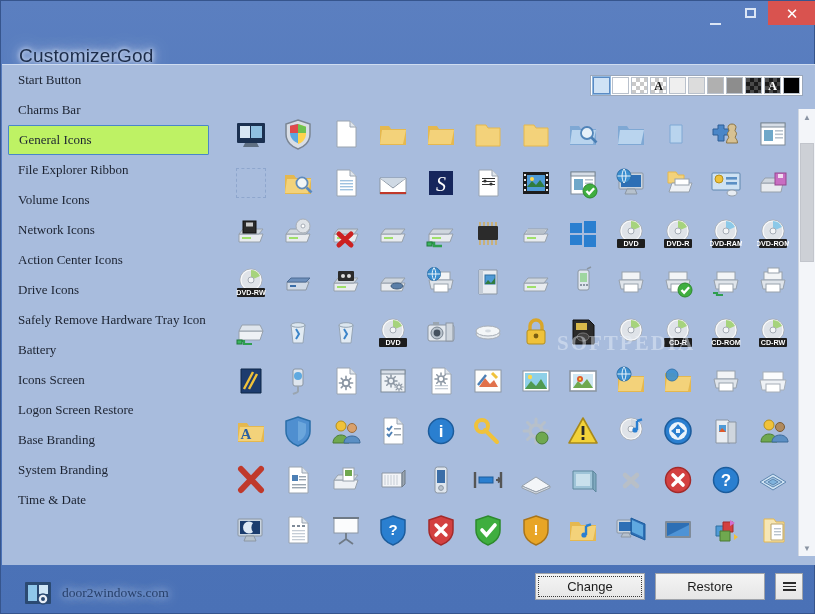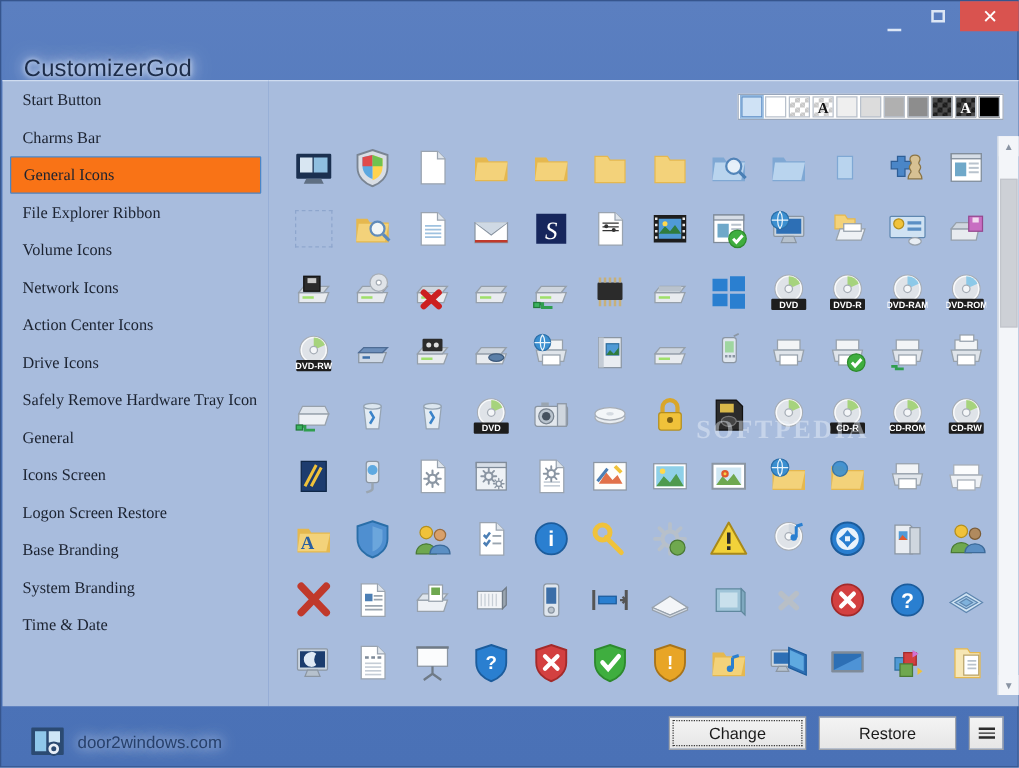--- a/index.html
+++ b/index.html
@@ -44,21 +44,21 @@
     overflow:hidden;
   }
   .side-item{
     position:relative;height:30px;line-height:30px;
     margin:0 6px;padding-left:10px;
     font-size:13px;color:#1b2230;white-space:nowrap;
     box-sizing:border-box;
     font-family:Liberation Serif, serif;
   }
   .side-item.selected{
-    background:#f97316;
+    background:#bef264;
     border:1px solid #4a86c8;
     border-radius:1px;
     line-height:28px;
   }
 
   
   .main{
     position:absolute;left:214px;top:63px;width:600px;height:501px;
     background:#a8bcdd;
     border-top:1px solid #cfdcf0;
@@ -134,20 +134,21 @@
     background:#cdd0d6;border:1px solid #c2c5cc;box-sizing:border-box;
   }
 
   
   .footer{
     position:absolute;left:1px;bottom:1px;width:813px;height:49px;
   }
   .brand{
     position:absolute;left:20px;top:14px;display:flex;align-items:center;gap:8px;
     text-shadow:0 0 9px rgba(225,236,252,.9),0 0 16px rgba(225,236,252,.7);
+    font-family:Liberation Serif, serif;
   }
   .brand-text{font-size:13.5px;color:#27406b;}
   .footer-btns{position:absolute;right:12px;top:10px;display:flex;align-items:center;gap:10px;}
   .btn{
     height:27px;min-width:110px;padding:0 14px;
     background:linear-gradient(to bottom,#f4f4f4,#e6e6e6);
     border:1px solid #9fa3aa;box-sizing:border-box;
     font-size:13px;color:#1b1b1b;
     display:flex;align-items:center;justify-content:center;
     cursor:default;
@@ -180,21 +181,21 @@
   <div class="sidebar" id="sidebar">
       <div class="side-item"><span>Start Button</span></div>
       <div class="side-item"><span>Charms Bar</span></div>
       <div class="side-item selected"><span>General Icons</span></div>
       <div class="side-item"><span>File Explorer Ribbon</span></div>
       <div class="side-item"><span>Volume Icons</span></div>
       <div class="side-item"><span>Network Icons</span></div>
       <div class="side-item"><span>Action Center Icons</span></div>
       <div class="side-item"><span>Drive Icons</span></div>
       <div class="side-item"><span>Safely Remove Hardware Tray Icon</span></div>
-      <div class="side-item"><span>General</span></div>
+      <div class="side-item"><span>Battery</span></div>
       <div class="side-item"><span>Icons Screen</span></div>
       <div class="side-item"><span>Logon Screen Restore</span></div>
       <div class="side-item"><span>Base Branding</span></div>
       <div class="side-item"><span>System Branding</span></div>
       <div class="side-item"><span>Time &amp; Date</span></div>
     </div>
 
   <div class="main">
 
     <div class="palette" id="palette">

